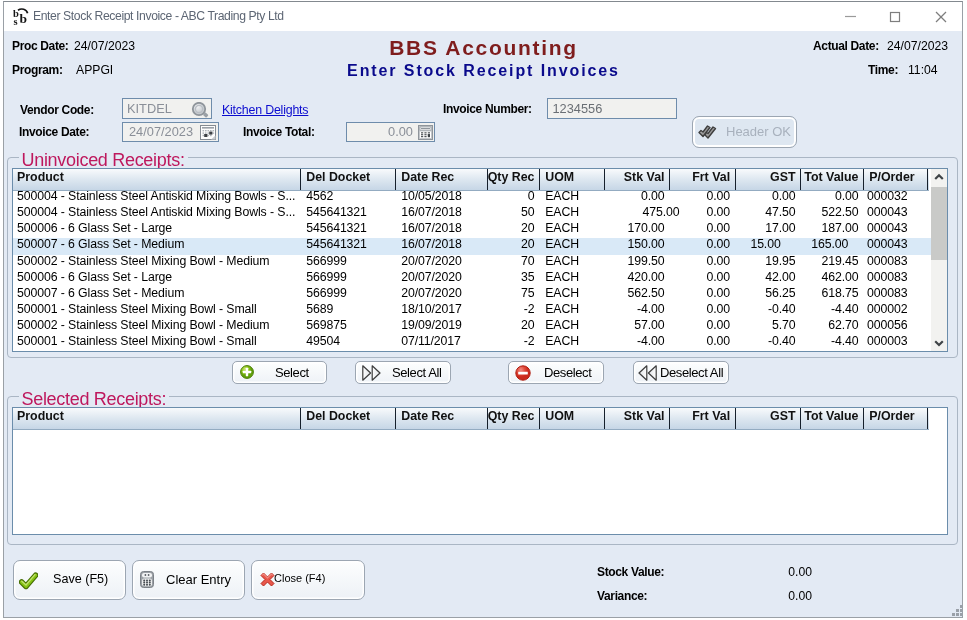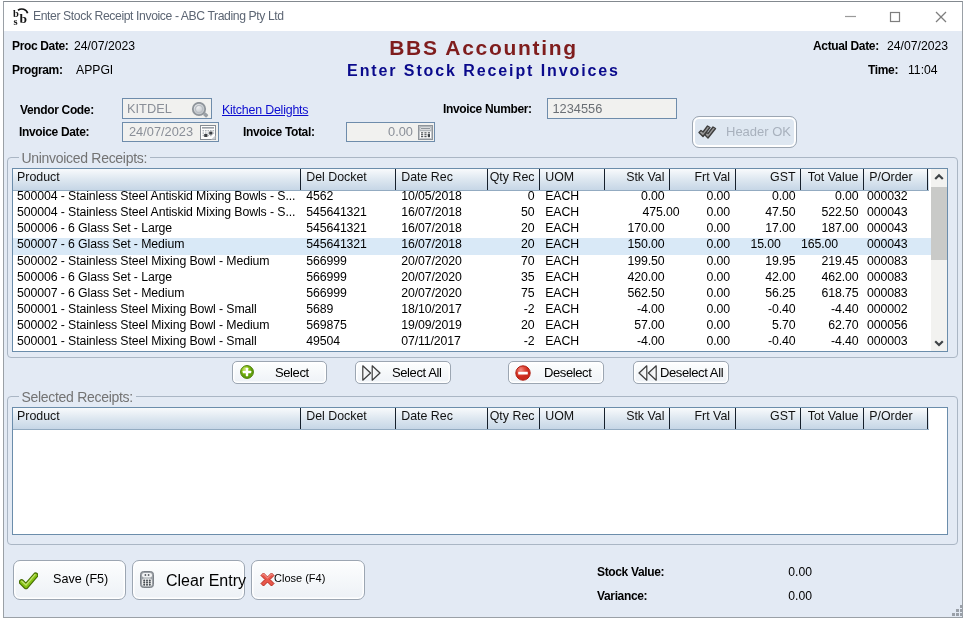--- a/index.html
+++ b/index.html
@@ -5,23 +5,23 @@
 body{width:967px;height:620px;overflow:hidden;font-family:"Liberation Sans",sans-serif;background:#fff;}
 #win{position:absolute;left:0;top:0;width:967px;height:620px;}
 #frame{position:absolute;left:3px;top:1px;width:960px;height:617px;box-sizing:border-box;border:1px solid #9aa0a6;border-top-color:#83898f;background:#e3eaf4;}
 .abs{position:absolute;}
 #titlebar{position:absolute;left:4px;top:2px;width:958px;height:29px;background:#fff;}
 #title{position:absolute;left:33px;top:9px;font-size:12.2px;letter-spacing:-0.4px;color:#5d6674;}
 .lbl{font-weight:bold;color:#000;font-size:12px;letter-spacing:-0.35px;}
 .val{color:#000;font-size:12.2px;letter-spacing:0;font-weight:normal;}
 .input{position:absolute;box-sizing:border-box;border:1.5px solid #6e8cab;background:#f1f1ef;font-size:12.8px;color:#8a8f98;}
 .fs{position:absolute;border:1px solid #aab6c4;border-radius:4px;}
-.fs .lg{position:absolute;top:-8px;left:10.5px;background:#e3eaf4;padding:0 3px;font-size:14px;letter-spacing:-0.3px;color:#737373;}
+.fs .lg{position:absolute;top:-8px;left:10.5px;background:#e3eaf4;padding:0 3px;font-size:18px;letter-spacing:-0.3px;color:#be185d;}
 .tbl{position:absolute;background:#fff;border:1.5px solid #6b8dab;}
-.thead{position:absolute;left:0;top:0;width:916px;height:20.5px;background:linear-gradient(#f8fafc,#dde7f0 50%,#c6d6e6);border-bottom:1px solid #93abc1;}
+.thead{position:absolute;left:0;top:0;width:916px;height:20.5px;background:linear-gradient(#f8fafc,#dde7f0 50%,#c6d6e6);border-bottom:1px solid #93abc1;font-weight:bold;}
 .hc{position:absolute;top:1.4px;font-size:12.4px;color:#111;white-space:nowrap;}
 .hsep{position:absolute;top:0;bottom:0;width:1px;background:#16202c;}
 .row{position:absolute;left:0;height:16.15px;width:919px;}
 .row.hl{background:#d9e9f7;}
 .c{position:absolute;top:-1px;font-size:12.3px;letter-spacing:-0.1px;color:#000;white-space:nowrap;}
 .sb{position:absolute;background:#f2f2f0;}
 .sbbtn{position:absolute;left:0;width:16px;height:16px;background:#f2f2f0;}
 .btn{position:absolute;background:linear-gradient(#fdfefe,#eef2f7);border:1px solid #9ca6b2;border-radius:5px;box-shadow:inset 0 0 0 1.5px #fff;font-size:13px;letter-spacing:-0.4px;color:#000;}
 .btn .ic{position:absolute;}
 .btn .tx{position:absolute;white-space:nowrap;}
@@ -188,21 +188,21 @@
       </div>
 <div class="row hl" style="top:69.4px">
         <div class="c" style="left:4.0px">500007 - 6 Glass Set - Medium</div>
         <div class="c" style="left:293.2px">545641321</div>
         <div class="c" style="left:388.2px">16/07/2018</div>
         <div class="c" style="left:474.5px;width:47.0px;text-align:right">20</div>
         <div class="c" style="left:532.2px">EACH</div>
         <div class="c" style="left:591.6px;width:59.9px;text-align:right">150.00</div>
         <div class="c" style="left:657.0px;width:60.1px;text-align:right">0.00</div>
         <div class="c" style="left:722.6px;width:59.9px;text-align:center">15.00</div>
-        <div class="c" style="left:788.0px;width:57.5px;text-align:left">165.00</div>
+        <div class="c" style="left:788.0px;width:57.5px;text-align:center">165.00</div>
         <div class="c" style="left:854.0px">000043</div>
       </div>
 <div class="row" style="top:85.6px">
         <div class="c" style="left:4.0px">500002 - Stainless Steel Mixing Bowl - Medium</div>
         <div class="c" style="left:293.2px">566999</div>
         <div class="c" style="left:388.2px">20/07/2020</div>
         <div class="c" style="left:474.5px;width:47.0px;text-align:right">70</div>
         <div class="c" style="left:532.2px">EACH</div>
         <div class="c" style="left:591.6px;width:59.9px;text-align:right">199.50</div>
         <div class="c" style="left:657.0px;width:60.1px;text-align:right">0.00</div>
@@ -381,21 +381,21 @@
           <circle cx="7" cy="9.4" r="1"></circle>
           <circle cx="9.8" cy="9.4" r="1"></circle>
 <circle cx="4.2" cy="11.6" r="1"></circle>
           <circle cx="7" cy="11.6" r="1"></circle>
           <circle cx="9.8" cy="11.6" r="1"></circle>
 <circle cx="4.2" cy="13.8" r="1"></circle>
           <circle cx="7" cy="13.8" r="1"></circle>
           <circle cx="9.8" cy="13.8" r="1"></circle>
 </g>
       </svg></div>
-<div class="abs" style="left:166px;top:572px;font-size:16px">Clear Entry</div>
+<div class="abs" style="left:166px;top:572px;font-size:13px">Clear Entry</div>
 <div class="bigbtn" style="left:251px;top:560px;width:112px;height:38px"></div>
 <div class="abs" style="left:259px;top:572px"><svg width="17" height="16" viewBox="0 0 17 16">
 <g stroke="#b8281c" stroke-width="1" fill="#e8564a">
 <path d="M2 3.5 L4.5 1 L8.5 5 L12.5 1 L15 3.5 L11 7.5 L15 11.5 L12.5 14 L8.5 10 L4.5 14 L2 11.5 L6 7.5 Z" stroke-linejoin="round"></path>
 </g>
 <path d="M3.2 3.4 L4.6 2 L8.5 6 L12.4 2 L13.8 3.4" fill="none" stroke="#f08a81" stroke-width="1.2"></path>
 </svg></div>
 <div class="abs" style="left:274px;top:572px;font-size:11px">Close (F4)</div>
 <div class="abs lbl" style="left:597px;top:565px">Stock Value:</div>
 <div class="abs val" style="left:750px;top:565px;width:62px;text-align:right">0.00</div>

